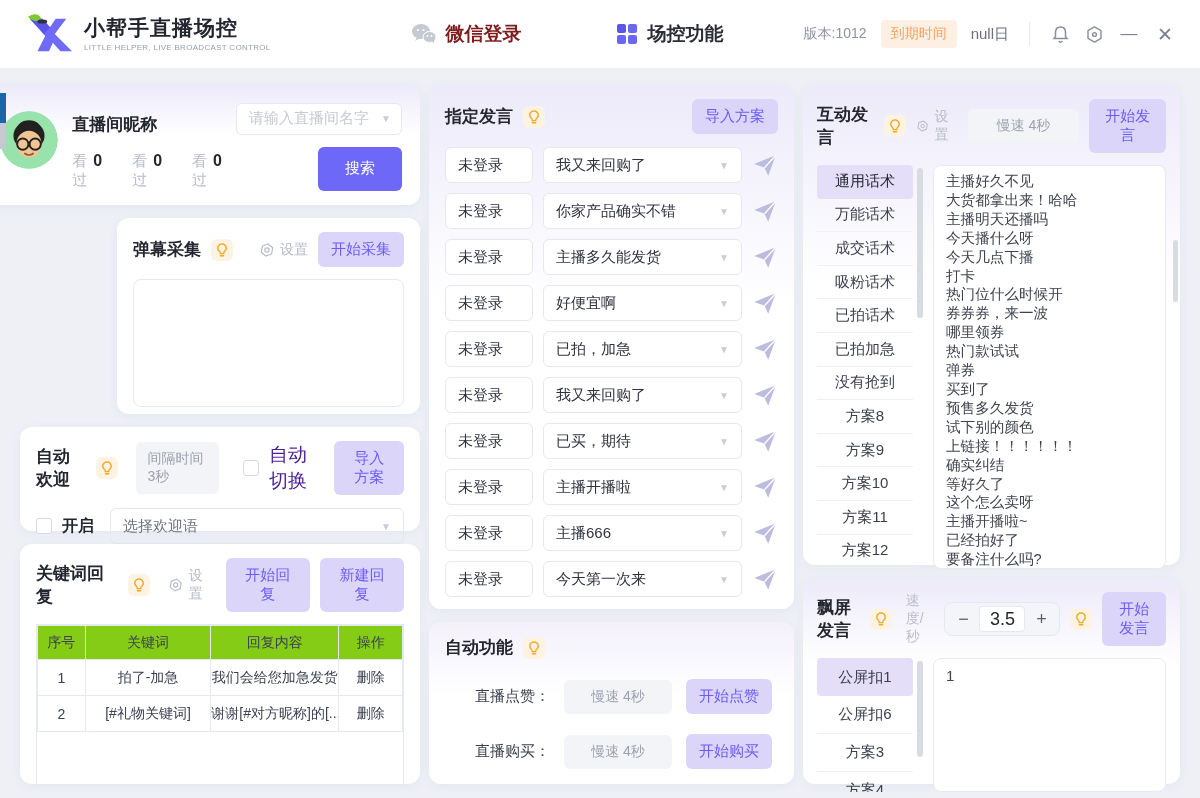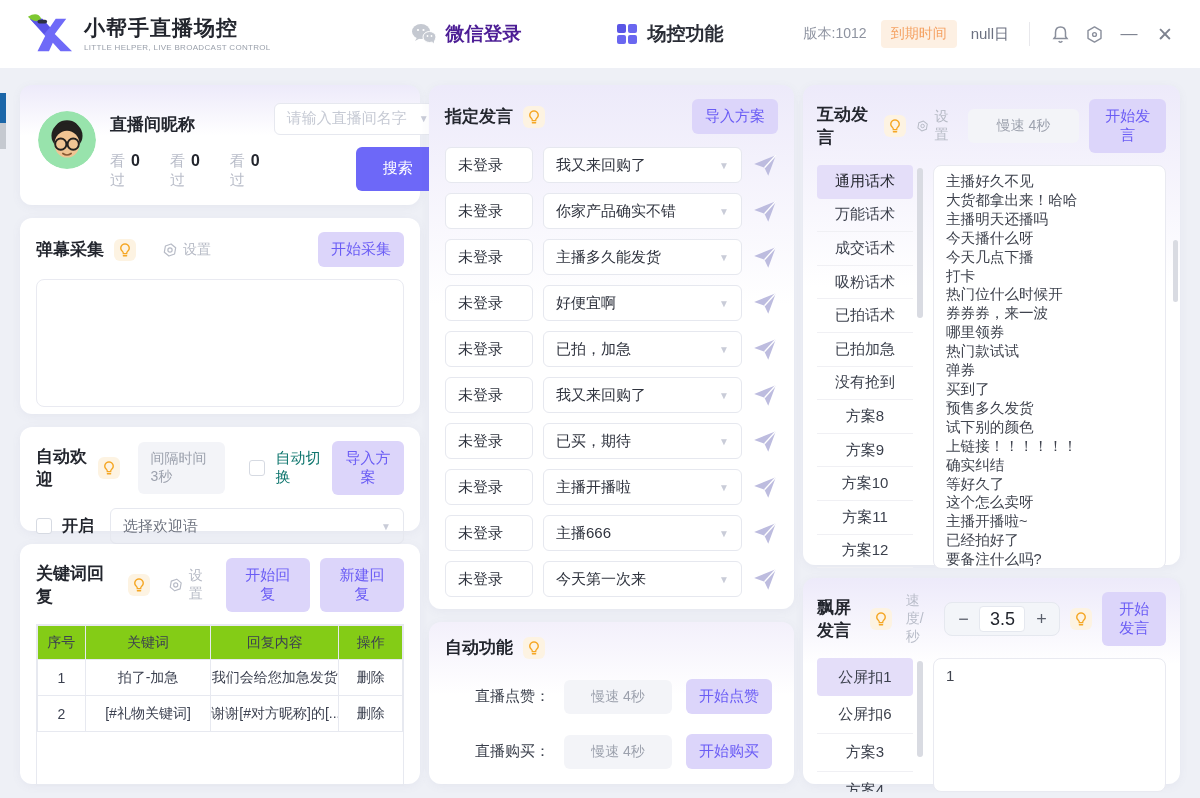--- a/index.html
+++ b/index.html
@@ -11,41 +11,41 @@
   
   .titlebar {
     height:68px; background:#fff; display:flex; align-items:center;
     padding:0 24px; position:relative; z-index:5;
   }
   .logo-wrap { display:flex; align-items:center; gap:10px; }
   .logo-svg { width:50px; height:46px; }
   .app-name { font-size:21px; font-weight:bold; color:#23262e; letter-spacing:1px; line-height:1.15;}
   .app-sub { font-size:8px; color:#9aa0ab; letter-spacing:0.3px; margin-top:2px;}
   .wechat { margin-left:140px; display:flex; align-items:center; gap:9px;
-            color:#4c1d95; font-size:19px; font-weight:bold; }
+            color:#7f1d1d; font-size:19px; font-weight:bold; }
   .navfunc { margin-left:95px; display:flex; align-items:center; gap:11px;
              color:#2a2d36; font-size:19px; font-weight:bold; }
   .grid-icon { width:20px; height:20px; display:grid; grid-template-columns:1fr 1fr; gap:2px; }
   .grid-icon i { background:#6a67f0; border-radius:2px; }
   .grid-icon i:first-child { background:#5a56e6; }
   .tb-right { margin-left:auto; display:flex; align-items:center; gap:14px; }
   .version { font-size:14px; color:#8e93a0; }
   .expiry-badge { background:#fdf0e3; color:#f5a263; font-size:14px; padding:5px 10px; border-radius:4px; }
   .expiry-val { font-size:15px; color:#6b7080; }
   .tb-divider { width:1px; height:24px; background:#e8e8ec; margin:0 6px; }
   .tb-icon { width:20px; height:20px; display:flex; align-items:center; justify-content:center; color:#8a8f9c; }
   .win-glyph { font-size:17px; color:#7d828f; width:22px; text-align:center; }
   
   .edge-blue { position:absolute; left:0; top:93px; width:6px; height:30px; background:#1b66a8; z-index:6; }
   .edge-gray { position:absolute; left:0; top:123px; width:6px; height:26px; background:#c5c9d0; z-index:6; }
   
   .main { position:absolute; top:68px; left:0; right:0; bottom:0;
           padding:17px 20px 10px; display:flex; gap:9px; }
   .col { display:flex; flex-direction:column; gap:13px; }
-  .col-left { width:400px; }
+  .col-left { width:400px;align-items:flex-end; }
   .col-mid { width:366px; }
   .col-right { width:378px; }
   .card { background:#fff; border-radius:12px; box-shadow:0 2px 10px rgba(120,120,160,0.07); }
   .card.tinted { background:linear-gradient(180deg,#edeafa 0%, #ffffff 42%); }
   .card.tinted-soft { background:linear-gradient(180deg,#f3f0fb 0%, #ffffff 45%); }
   .card-head { display:flex; align-items:center; gap:10px; }
   .sec-title { font-size:17px; font-weight:bold; color:#23262e; }
   .bulb { width:22px; height:22px; border-radius:6px; background:#fdf3e2; display:flex; align-items:center; justify-content:center; flex:0 0 auto;}
   .settings { display:flex; align-items:center; gap:5px; color:#b7bbc6; font-size:14px; }
   .btn-light { background:#dcd5fa; color:#6a5cf5; border:none; border-radius:6px;
@@ -68,21 +68,21 @@
   .room-input { width:166px; height:34px; border:1px solid #e6e8ef; border-radius:6px;
                 display:flex; align-items:center; justify-content:space-between;
                 padding:0 10px 0 12px; font-size:15px; color:#c6cad4; background:#fff;}
   .search-btn { width:84px; height:48px; margin-top:12px; }
   
   .danmu { height:196px; padding:14px 16px; }
   .danmu-box { margin-top:12px; height:128px; border:1px solid #e9eaf1; border-radius:8px; background:#fff;}
   
   .welcome { height:104px; padding:14px 16px; }
   .welcome-row2 { display:flex; align-items:center; gap:10px; margin-top:13px; }
-  .cb-label { font-size:15px; color:#0f766e; }
+  .cb-label { font-size:19px; color:#4c1d95; }
   .enable-label { font-size:16px; font-weight:bold; color:#23262e; }
   .welcome-select { flex:1; height:36px; border:1px solid #e6e8ef; border-radius:6px;
                     display:flex; align-items:center; justify-content:space-between;
                     padding:0 12px; font-size:15px; color:#6f7480; margin-left:6px;}
   
   .keyword { height:240px; padding:14px 16px; }
   .kw-wrap { margin-top:12px; height:162px; border:1px solid #e7e9f0; overflow:hidden; }
   table.kw { width:100%; border-collapse:collapse; text-align:center; }
   table.kw th { background:#84cc16; font-weight:normal; height:34px; font-size:14px;
                 color:#3c4150; border:1px solid #e7e9f0; }

